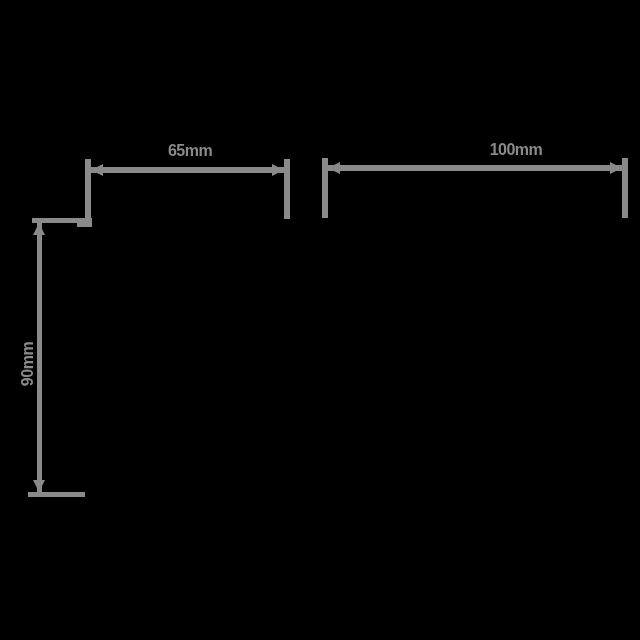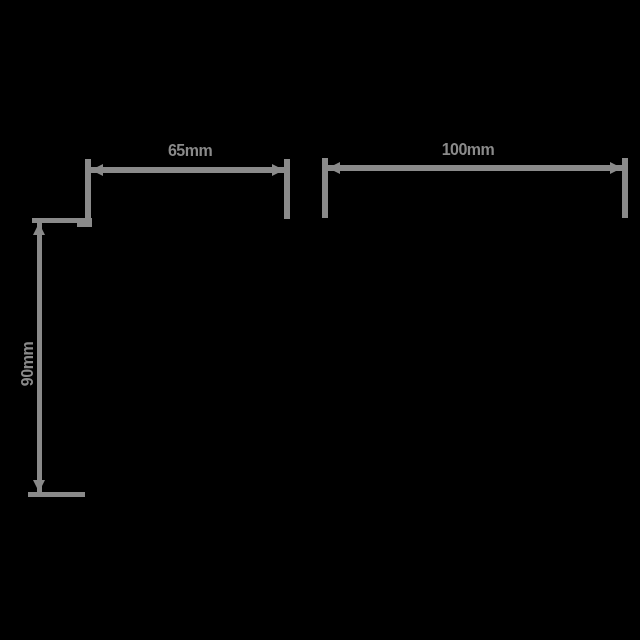--- a/index.html
+++ b/index.html
@@ -54,21 +54,21 @@
     <div class="arrow right" style="left:272px; top:164px;"></div>
     <div class="dim-label" style="left:190px; top:151px;">65mm</div>
   </div>
 
   <div>
     <div class="bar" style="left:322px; top:158px; width:6px; height:60px;"></div>
     <div class="bar" style="left:622px; top:158px; width:6px; height:60px;"></div>
     <div class="bar" style="left:328px; top:165px; width:294px; height:6px;"></div>
     <div class="arrow left" style="left:328px; top:162px;"></div>
     <div class="arrow right" style="left:610px; top:162px;"></div>
-    <div class="dim-label" style="left:468px; top:150px;">100mm</div>
+    <div class="dim-label" style="left:516px; top:150px;">100mm</div>
   </div>
 
   <div>
     <div class="bar" style="left:32px; top:218px; width:60px; height:5px;"></div>
     <div class="bar" style="left:77px; top:223px; width:15px; height:4px;"></div>
     <div class="bar" style="left:28px; top:492px; width:57px; height:5px;"></div>
     <div class="bar" style="left:37px; top:223px; width:5px; height:269px;"></div>
     <div class="arrow up" style="left:33px; top:223px;"></div>
     <div class="arrow down" style="left:33px; top:480px;"></div>
     <div class="dim-label vertical" style="left:28px; top:364px;">90mm</div>

